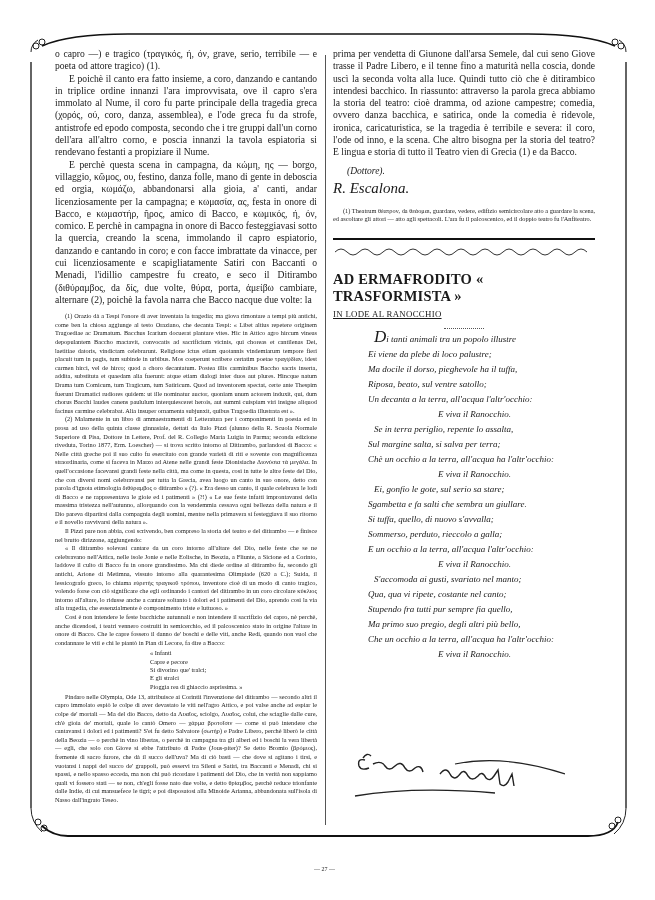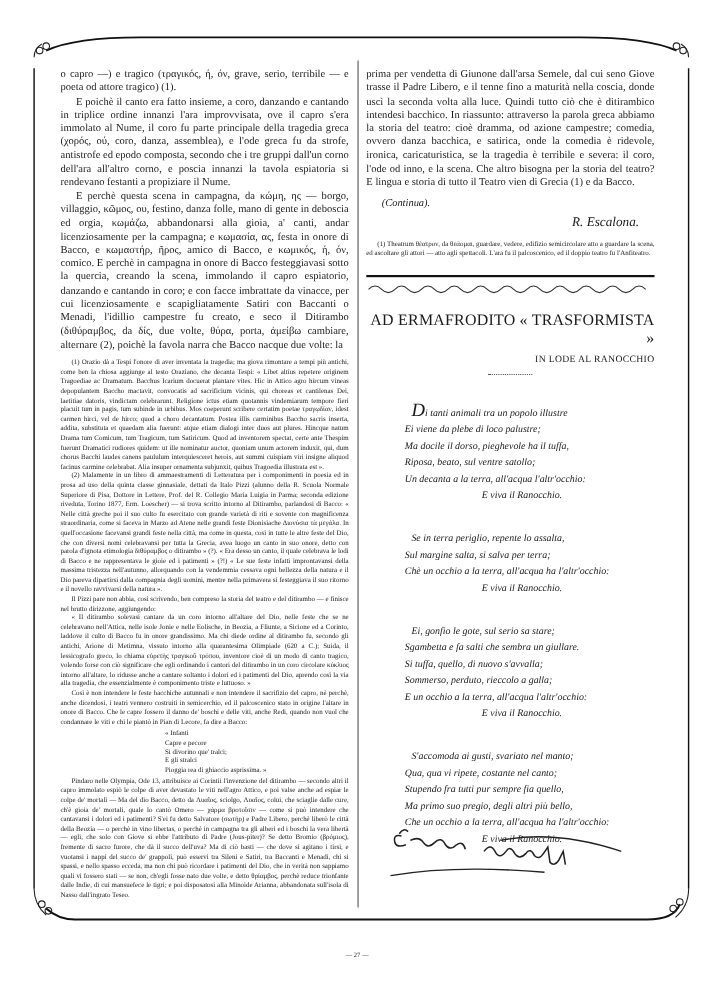--- a/index.html
+++ b/index.html
@@ -1,41 +1,41 @@
 <!DOCTYPE html>
 <html><head>
 <meta charset="utf-8">
 <style>
   html, body { margin: 0; padding: 0; background: #ffffff; }
   body { width: 655px; height: 900px; position: relative; overflow: hidden;
          font-family: "Liberation Serif", "DejaVu Serif", serif; color: #1a1a1a; }
   .frame { position: absolute; left: 28px; top: 32px; width: 601px; height: 806px; }
   .frame svg { position: absolute; left: 0; top: 0; }
   .colsep { position: absolute; left: 325px; top: 55px; width: 1px; height: 770px; background: #555; }
-  .col { position: absolute; top: 62px; }
+  .col { position: absolute; top: 48px; }
   .left { left: 55px; width: 262px; }
   .right { left: 333px; width: 262px; }
   p { margin: 0; }
   .body-text { font-size: 9.6px; line-height: 12.3px; text-align: justify; }
   .body-text .indent { text-indent: 14px; }
   .fn { font-size: 6.3px; line-height: 8.6px; text-align: justify; margin-top: 6px; }
   .fn p { text-indent: 10px; }
   .fn .verse { margin: 2px 0 2px 95px; text-indent: 0; }
   .fn .verse div { line-height: 8.3px; }
   .cont { font-size: 9.5px; font-style: italic; margin-top: 7px; text-indent: 14px; }
-  .sign { font-size: 12px; font-style: italic; text-align: right; margin-top: 4px; padding-right: 14px; }
+  .sign { font-size: 15px; font-style: italic; text-align: left; margin-top: 4px; padding-right: 14px; }
   .rfn { font-size: 6.3px; line-height: 8.4px; text-align: justify; margin-top: 10px; }
   .rfn p { text-indent: 10px; }
   .thickrule { border-top: 2px solid #111; margin-top: 15px; }
   .ornament { margin-top: 3px; height: 10px; }
-  .poem-title { text-align: right; font-family: "Liberation Serif", serif; font-weight: normal;
+  .poem-title { text-align: left; font-family: "Liberation Serif", serif; font-weight: bold;
                 font-size: 14.5px; letter-spacing: 0.2px; margin-top: 18px; }
-  .poem-sub { text-align: right; font-size: 8.8px; margin-top: 4px; letter-spacing: 0.3px; }
+  .poem-sub { text-align: left; font-size: 8.8px; margin-top: 4px; letter-spacing: 0.3px; text-decoration: underline; }
   .poem-sep { width: 40px; margin: 9px auto 0; border-top: 1px dotted #555; }
-  .stanza { margin-left: 35px; margin-top: 24px; font-style: italic; font-size: 9px; }
+  .stanza { margin-left: 35px; margin-top: 0; font-style: italic; font-size: 9px; }
   .stanza .line { line-height: 15px; white-space: nowrap; }
   .stanza .first { padding-left: 6px; }
   .stanza .refrain { padding-left: 70px; }
   .dropcap { font-size: 17px; }
   .signature { position: absolute; left: 345px; top: 748px; width: 220px; height: 55px; }
   .page-num { position: absolute; left: 314px; top: 866px; font-size: 6px; }
 </style>
 </head>
 <body>
 
@@ -90,21 +90,21 @@
       <div>Pioggia rea di ghiaccio asprissima. »</div>
     </div>
     <p>Pindaro nelle Olympia, Ode 13, attribuisce ai Corintii l'invenzione del ditirambo — secondo altri il capro immolato espiò le colpe di aver devastato le viti nell'agro Attico, e poi valse anche ad espiar le colpe de' mortali — Ma del dio Bacco, detto da Λυαῖος, sciolgo, Λυαῖος, colui, che sciaglie dalle cure, ch'è gioia de' mortali, quale lo cantò Omero — χάρμα βροτοῖσιν — come si può intendere che cantavansi i dolori ed i patimenti? S'ei fu detto Salvatore (σωτήρ) e Padre Libero, perchè liberò le città della Beozia — o perchè in vino libertas, o perchè in campagna tra gli alberi ed i boschi la vera libertà — egli, che solo con Giove si ebbe l'attributo di Padre (Jous-piter)? Se detto Bromio (βρόμιος), fremente di sacro furore, che dà il succo dell'uva? Ma di ciò basti — che dove si agitano i tirsi, e vuotansi i nappi del succo de' grappoli, può esservi tra Sileni e Satiri, tra Baccanti e Menadi, chi si spassi, e nello spasso ecceda, ma non chi può ricordare i patimenti del Dio, che in verità non sappiamo quali vi fossero stati — se non, ch'egli fosse nato due volte, e detto θρίαμβος, perchè reduce trionfante dalle Indie, di cui mansuefece le tigri; e poi disposatosi alla Minoide Arianna, abbandonata sull'isola di Nasso dall'ingrato Teseo.</p>
   </div>
 </div>
 
 <div class="col right">
   <div class="body-text">
     <p>prima per vendetta di Giunone dall'arsa Semele, dal cui seno Giove trasse il Padre Libero, e il tenne fino a maturità nella coscia, donde uscì la seconda volta alla luce. Quindi tutto ciò che è ditirambico intendesi bacchico. In riassunto: attraverso la parola greca abbiamo la storia del teatro: cioè dramma, od azione campestre; comedia, ovvero danza bacchica, e satirica, onde la comedia è ridevole, ironica, caricaturistica, se la tragedia è terribile e severa: il coro, l'ode od inno, e la scena. Che altro bisogna per la storia del teatro? E lingua e storia di tutto il Teatro vien di Grecia (1) e da Bacco.</p>
   </div>
-  <p class="cont">(Continua).</p>
+  <p class="cont">(Dottore).</p>
   <p class="sign">R. Escalona.</p>
   <div class="rfn">
     <p>(1) Theatrum θέατρον, da θεάομαι, guardare, vedere, edifizio semicircolare atto a guardare la scena, ed ascoltare gli attori — atto agli spettacoli. L'ara fu il palcoscenico, ed il doppio teatro fu l'Anfiteatro.</p>
   </div>
   <div class="thickrule"></div>
   <div class="ornament">
     <svg width="262" height="10" viewBox="0 0 262 10">
       <path d="M2,5 q6,-6 12,0 t12,0 t12,0 t12,0 t12,0 t12,0 t12,0 t12,0 t12,0 t12,0 t12,0 t12,0 t12,0 t12,0 t12,0 t12,0 t12,0 t12,0 t12,0 t12,0 t12,0" fill="none" stroke="#333" stroke-width="1"></path>
     </svg>
   </div>

